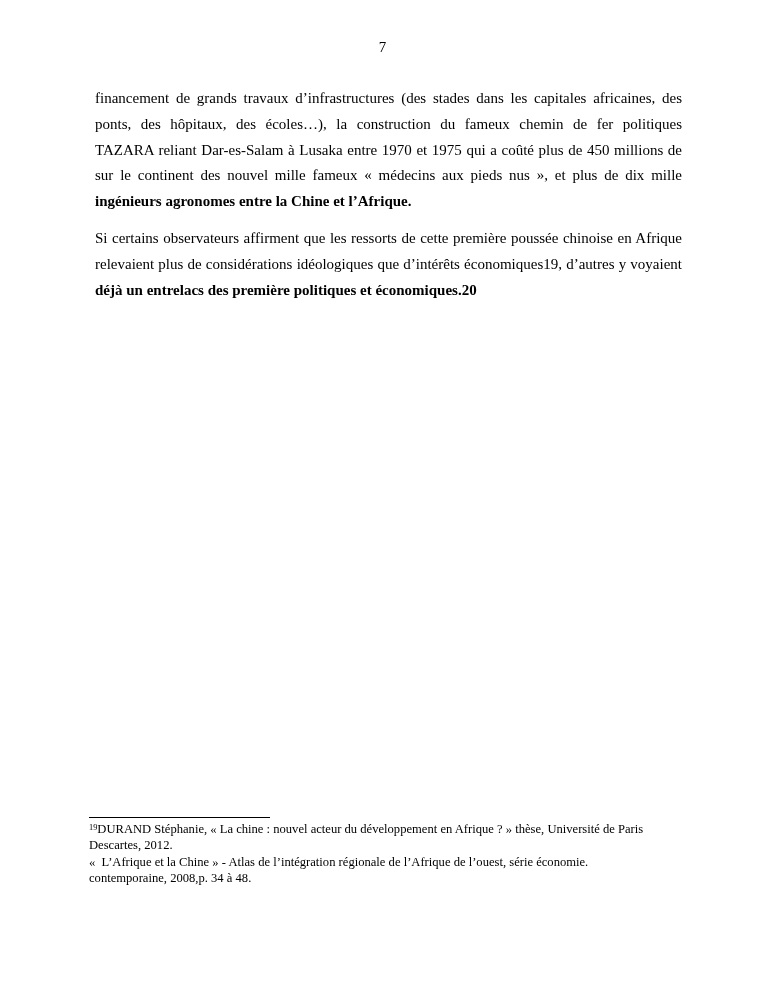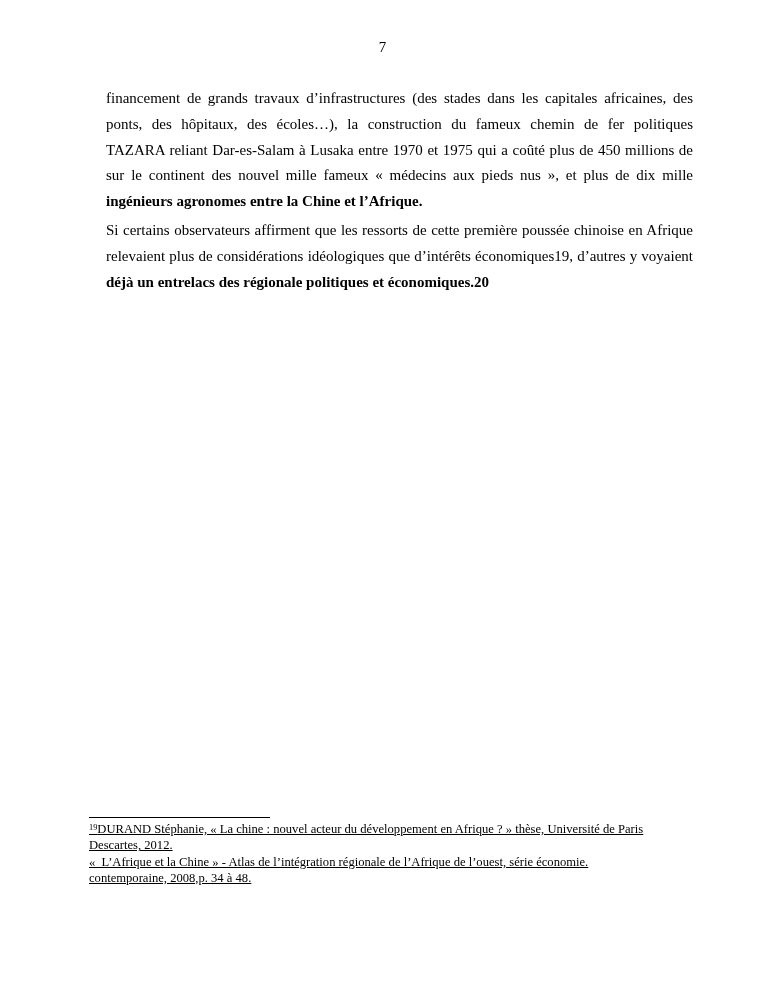--- a/index.html
+++ b/index.html
@@ -21,30 +21,30 @@
     top: 38px;
     left: 0;
     width: 765px;
     text-align: center;
     font-size: 15px;
     line-height: 18px;
   }
   .body-text {
     position: absolute;
     top: 86px;
-    left: 106px;
+    left: 95px;
     width: 587px;
     font-size: 15px;
   }
   .para {
     margin: 0;
     padding: 0;
   }
   .para + .para {
-    margin-top: 3px;
+    margin-top: 11px;
   }
   .bline {
     height: 25.8px;
     line-height: 25.8px;
     text-align: justify;
     text-align-last: justify;
     overflow: hidden;
   }
   .bline.last {
     text-align: left;
@@ -58,21 +58,20 @@
     width: 181px;
     height: 1px;
     background: #000000;
   }
   .footnotes {
     position: absolute;
     top: 821px;
     left: 89px;
     width: 600px;
     font-size: 12.6px;
-    text-decoration: underline;
   }
   .fline {
     line-height: 16.3px;
     text-align: left;
     white-space: nowrap;
   }
   .fnsup {
     font-size: 0.66em;
     vertical-align: 0.38em;
     line-height: 0;
@@ -91,21 +90,21 @@
       <div class="bline">financement de grands travaux d’infrastructures (des stades dans les capitales africaines, des</div>
       <div class="bline">ponts, des hôpitaux, des écoles…), la construction du fameux chemin de fer politiques</div>
       <div class="bline">TAZARA reliant Dar-es-Salam à Lusaka entre 1970 et 1975 qui a coûté plus de 450 millions de</div>
       <div class="bline">sur le continent des nouvel mille fameux « médecins aux pieds nus », et plus de dix mille</div>
       <div class="bline last">ingénieurs agronomes entre la Chine et l’Afrique.</div>
     </div>
 
     <div class="para">
       <div class="bline">Si certains observateurs affirment que les ressorts de cette première poussée chinoise en Afrique</div>
       <div class="bline">relevaient plus de considérations idéologiques que d’intérêts économiques19, d’autres y voyaient</div>
-      <div class="bline last">déjà un entrelacs des régionale politiques et économiques.20</div>
+      <div class="bline last">déjà un entrelacs des première politiques et économiques.20</div>
     </div>
 
   </div>
 
   <div class="footnote-divider"></div>
 
   <div class="footnotes">
 
     <div>
       <div class="fline"><sup class="fnsup">19</sup><span>DURAND Stéphanie, « La chine : nouvel acteur du développement en Afrique ? » thèse, Université de Paris</span></div>

